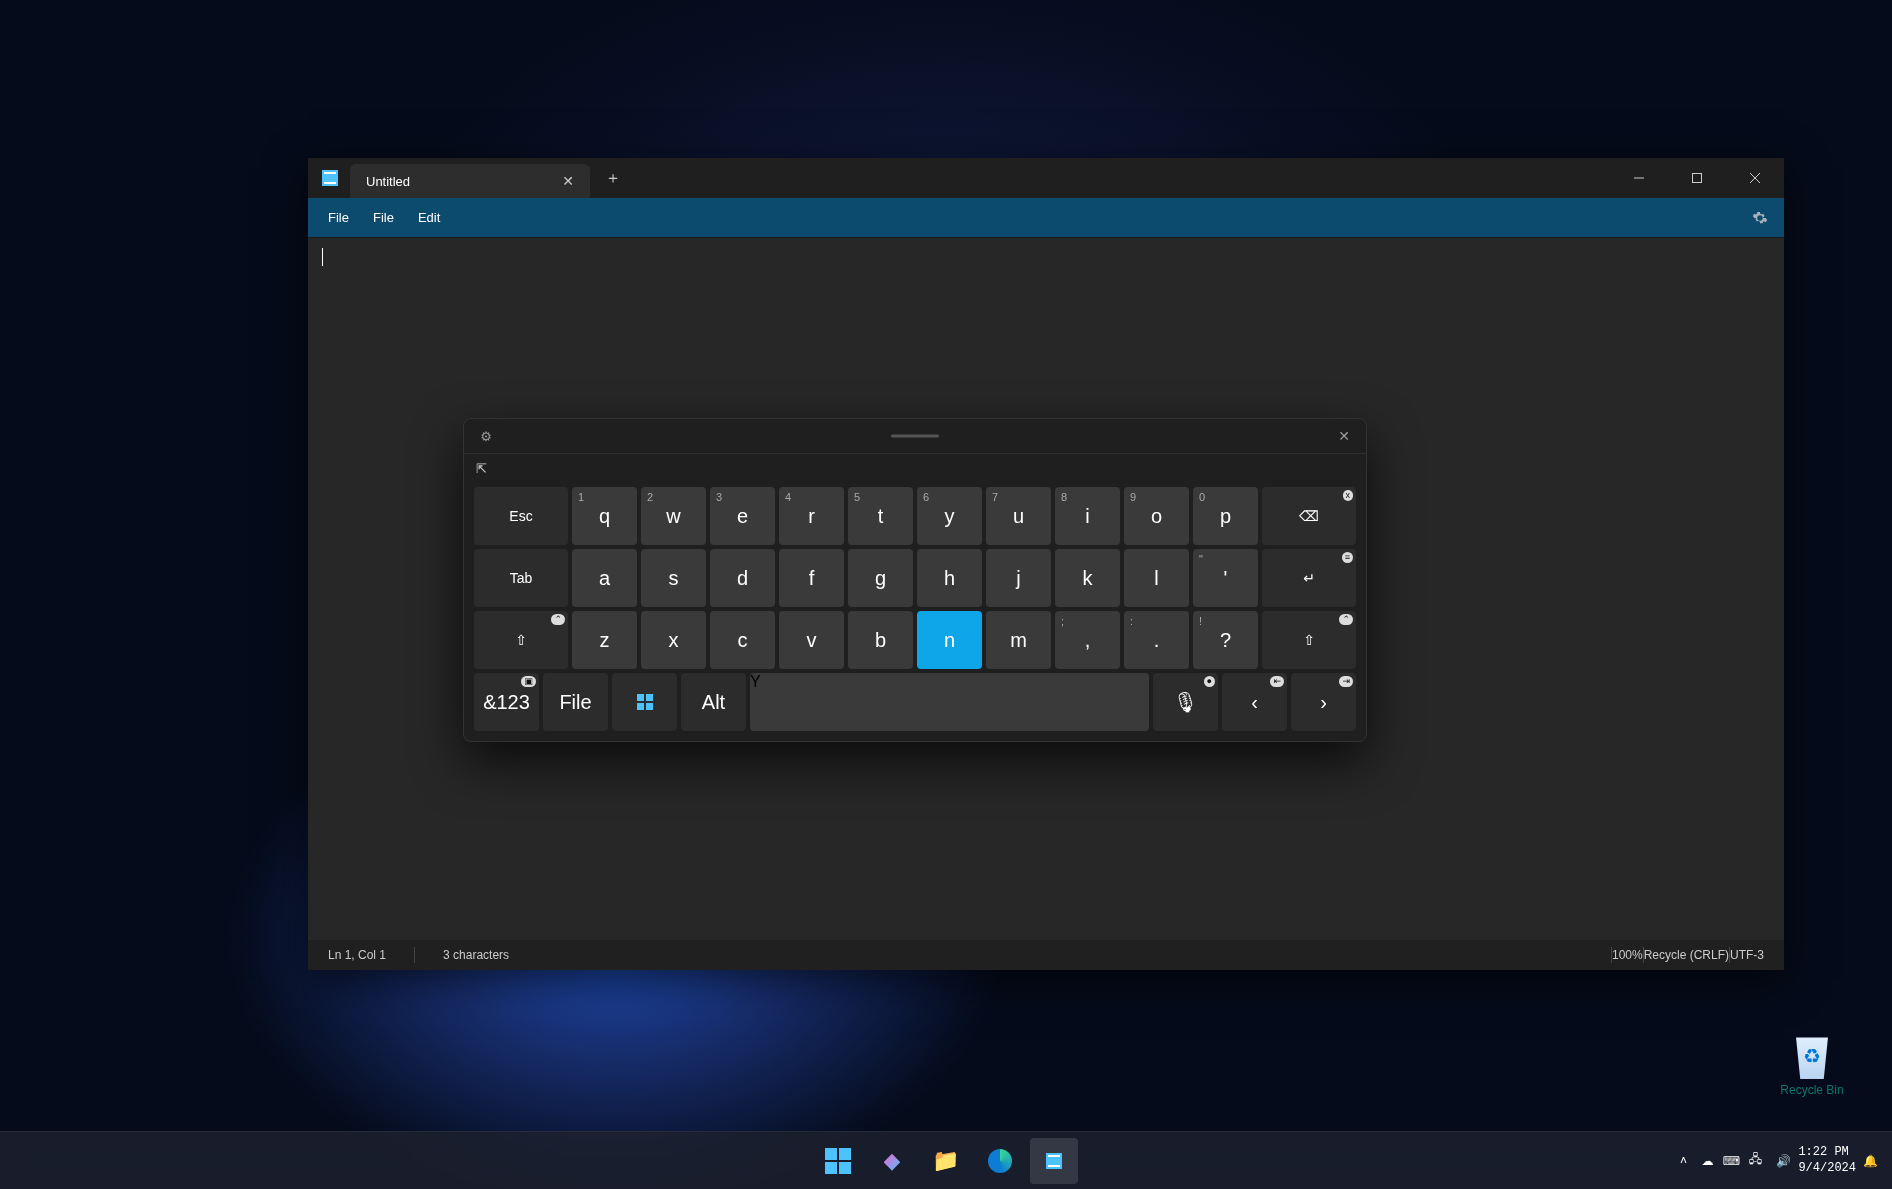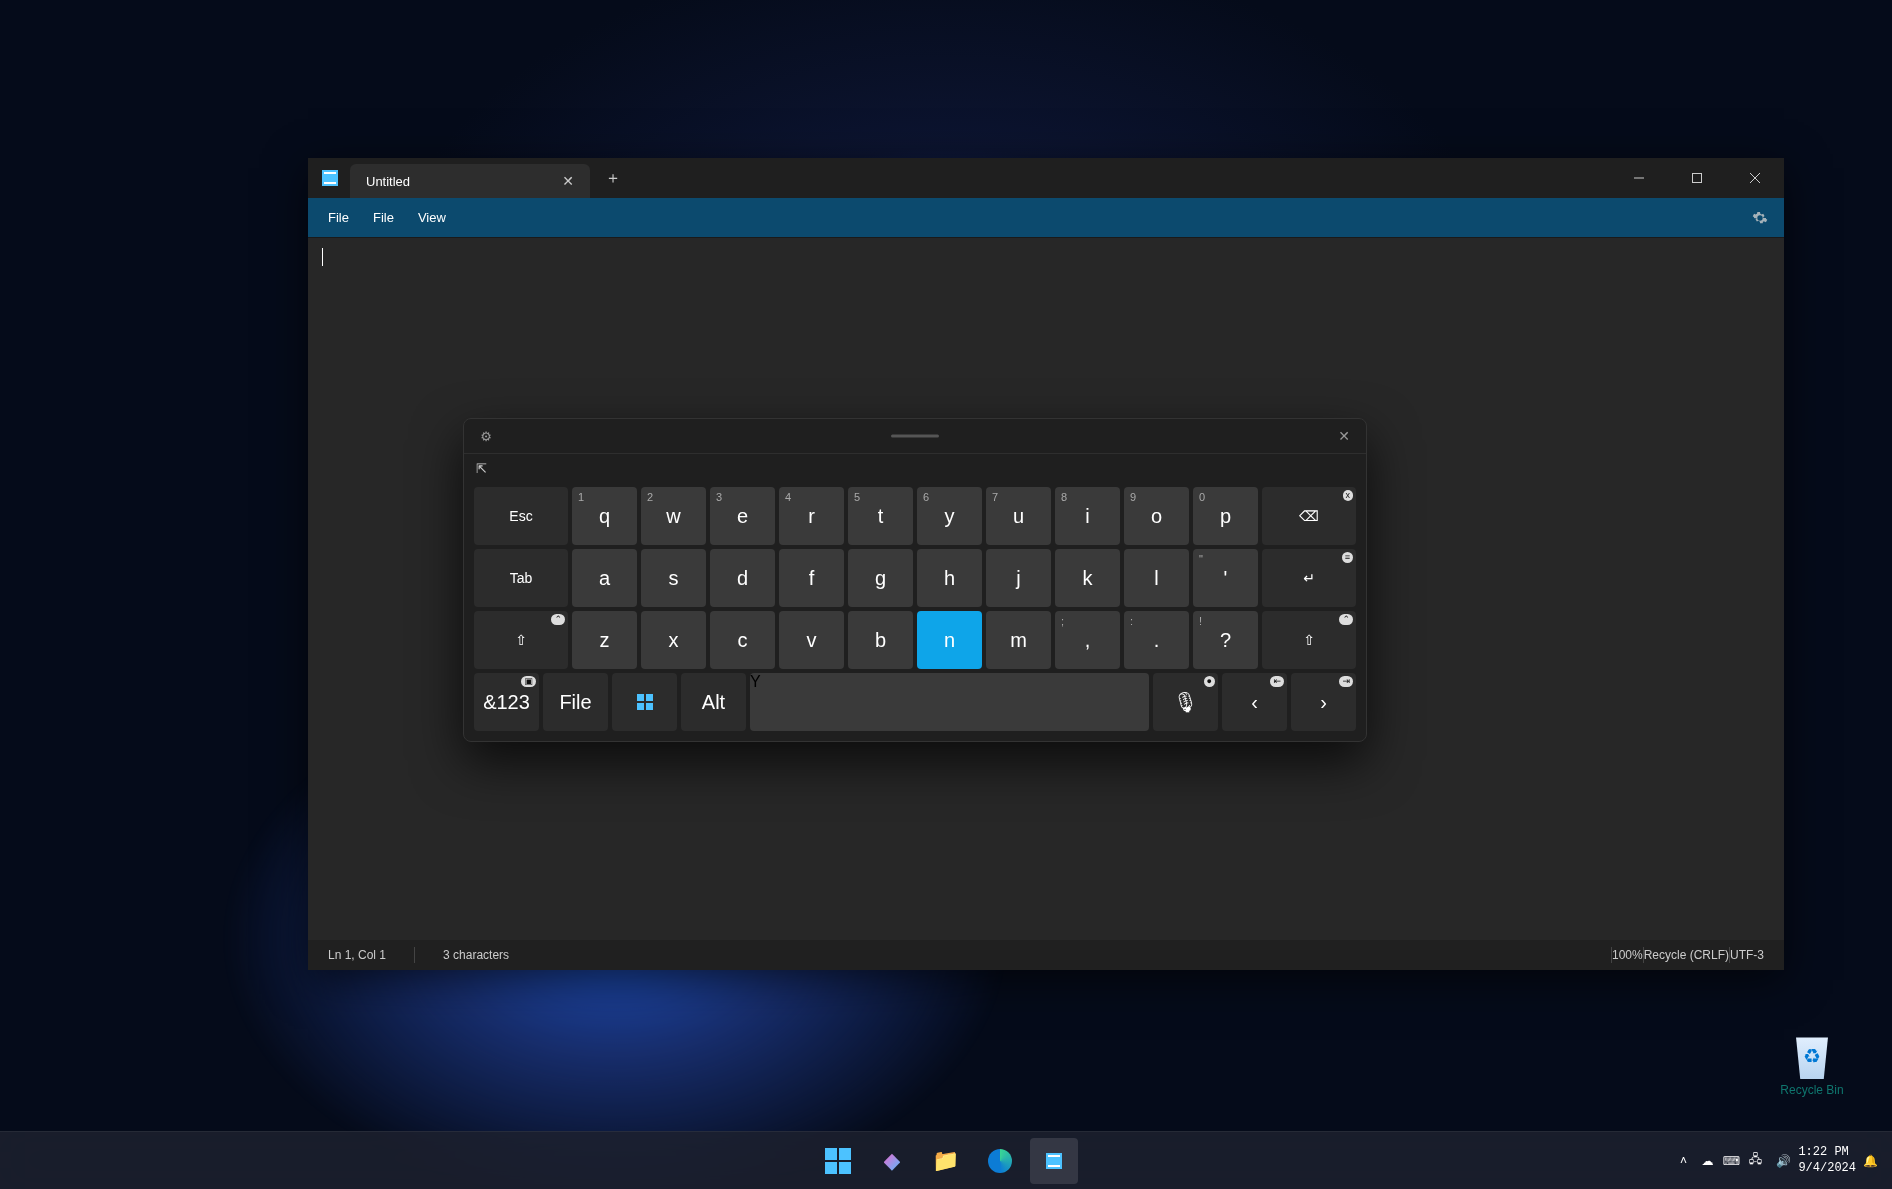--- a/index.html
+++ b/index.html
@@ -217,21 +217,21 @@
           <svg viewBox="0 0 10 10">
             <line x1="0" y1="0" x2="10" y2="10" stroke="#ccc"></line>
             <line x1="10" y1="0" x2="0" y2="10" stroke="#ccc"></line>
           </svg>
         </div>
     </div>
   </div>
   <div class="menubar">
     <div class="menu-item">File</div>
     <div class="menu-item">File</div>
-    <div class="menu-item">View</div>
+    <div class="menu-item">Edit</div>
     <div class="settings-btn">
       <svg width="16" height="16" viewBox="0 0 24 24">
           <path fill="#ccc" d="M12 8a4 4 0 100 8 4 4 0 000-8zm9 4a7 7 0 01-.1 1.2l2 1.6-2 3.4-2.4-1a7 7 0 01-2 .1l-.4 2.6h-4l-.4-2.6a7 7 0 01-2-1.1l-2.4 1-2-3.4 2-1.6A7 7 0 013 12a7 7 0 01.1-1.2l-2-1.6 2-3.4 2.4 1a7 7 0 012-1.1L8 3h4l.4 2.6a7 7 0 012 1.1l2.4-1 2 3.4-2 1.6c.1.4.2.8.2 1.3z" opacity=".8"></path>
         </svg>
     </div>
   </div>
   <div class="editor">
     <div class="caret"></div>
   </div>
   <div class="statusbar">

